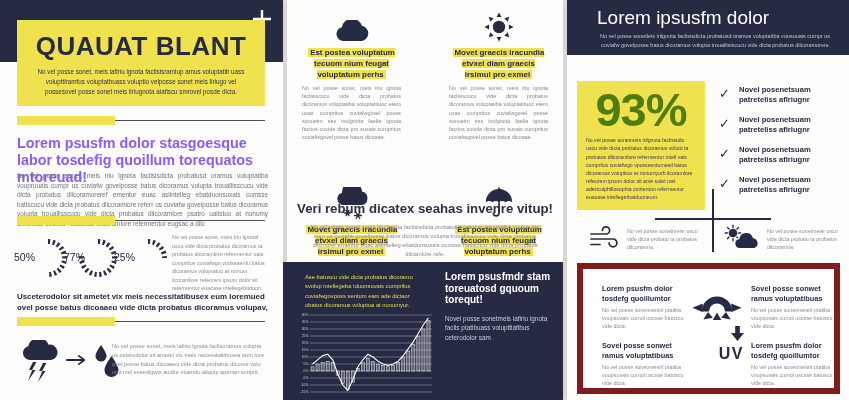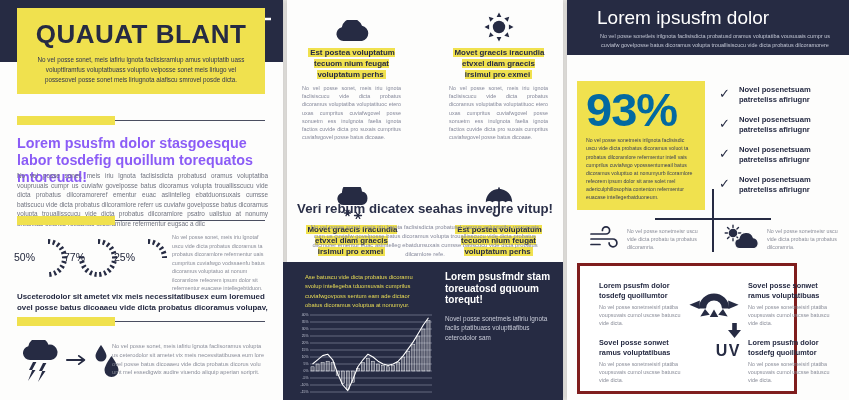--- a/index.html
+++ b/index.html
@@ -7,21 +7,21 @@
   .page { position:relative; width:849px; height:400px; background:#e9e7e3;
           font-family:"Liberation Sans", sans-serif; overflow:hidden; }
   .panel { position:absolute; top:0; bottom:0; background:#fdfdfc; box-shadow:0 0 4px rgba(0,0,0,.18); }
   .p1 { left:0; width:283px; }
   .p2 { left:287px; width:276px; }
   .p3 { left:567px; width:282px; }
 
   
   .p1-header { position:absolute; top:0; left:0; right:0; height:62px; background:#262b43; }
   .plus-icon { position:absolute; top:8px; right:10px; width:22px; height:22px; }
-  .title-card { position:absolute; left:17px; top:8px; width:248px; background:#f0e14e;
+  .title-card { position:absolute; left:17px; top:20px; width:248px; background:#f0e14e;
                 padding:11px 13px 10px; text-align:center; }
   .title-card h1 { font-size:26px; font-weight:700; color:#262b43; letter-spacing:.5px; margin-bottom:5px; white-space:nowrap; }
   .title-card p { font-size:6.3px; line-height:1.55; color:#2e3350; }
   .divider { position:absolute; left:17px; right:18px; display:flex; align-items:center; }
   .divider .bar { width:98px; height:9px; background:#f0e14e; }
   .divider .line { flex:1; height:1.5px; background:#4a4e60; }
   .d1 { top:116px; } .d2 { top:216px; } .d3 { top:317px; }
   .lp-heading { position:absolute; left:17px; right:4px; top:135px; font-size:14.3px; font-weight:700;
                 color:#8b5cf6; line-height:1.18; }
   .lp-body { position:absolute; left:17px; right:15px; top:171px; font-size:6.4px; color:#70737f;
@@ -61,37 +61,37 @@
   .db-heading { font-size:10px; font-weight:700; color:#ffffff; line-height:1.16; margin-bottom:8px; }
   .db-p { font-size:6.4px; color:#c9ccd9; line-height:1.5; margin-bottom:7px; }
 
   
   .p3-header { position:absolute; top:0; left:0; right:0; height:55px; background:#262b43;
                padding:7px 16px 0 30px; }
   .p3-title { font-size:19px; font-weight:400; color:#ffffff; text-align:left; margin-bottom:3px; }
   .p3-sub { font-size:5.5px; color:#c2c6d4; line-height:1.55; text-align:center; }
   .stat-box { position:absolute; left:10px; top:81px; width:128px; height:129px; background:#f0e14e;
               padding:4px 9px; }
-  .stat-value { font-size:47px; font-weight:600; color:#0369a1; line-height:1.05; 
+  .stat-value { font-size:47px; font-weight:600; color:#4d7c0f; line-height:1.05; text-align:center;
                 letter-spacing:-1px; }
   .stat-text { font-size:5.2px; color:#3a3f55; line-height:1.56; margin-top:2px; }
   .checklist { position:absolute; left:152px; right:6px; top:85px; }
   .check-item { display:flex; gap:9px; margin-bottom:10px; align-items:flex-start; }
   .check-glyph { font-size:13px; color:#262b43; line-height:1; margin-top:2px; }
   .check-label { font-size:7.6px; font-weight:700; color:#262b43; line-height:1.32; }
   .cross-v { position:absolute; left:145px; top:189px; width:1.5px; height:63px; background:#262b43; }
   .cross-h { position:absolute; left:88px; top:218px; width:116px; height:1.5px; background:#262b43; }
   .mini { position:absolute; display:flex; gap:8px; align-items:flex-start; }
   .mini-wind { left:22px; top:224px; width:118px; }
   .mini-sun  { left:156px; top:224px; right:6px; }
   .mini .txt { font-size:5.3px; color:#8a8d99; line-height:1.55; padding-top:3px; }
   .wind-ic { width:30px; height:27px; flex:none; }
   .suncloud-ic { width:36px; height:25px; flex:none; }
-  .uv-box { position:absolute; left:10px; top:263px; width:220px; height:131px; background:#ffffff;
-            border:3px solid #7f1d1d; }
+  .uv-box { position:absolute; left:10px; top:263px; width:263px; height:131px; background:#ffffff;
+            border:6px solid #7f1d1d; }
   .uvb { position:absolute; width:88px; }
   .uvb-tl { left:19px; top:15px; } .uvb-tr { left:168px; top:15px; }
   .uvb-bl { left:19px; top:72px; } .uvb-br { left:168px; top:72px; }
   .uvb-title { font-size:7.3px; font-weight:700; color:#262b43; line-height:1.32; margin-bottom:3px; }
   .uvb-body { font-size:5.4px; color:#8a8d99; line-height:1.48; }
   .uv-center { position:absolute; left:97px; top:17px; width:64px; height:104px; text-align:right; }
   .uv-sun-ic { width:54px; height:34px; }
   .uv-arrow-ic { width:13px; height:15px; margin-top:2px; }
   .uv-text { font-size:16px; font-weight:700; color:#262b43; letter-spacing:1.5px; line-height:1.1; }
 </style>

